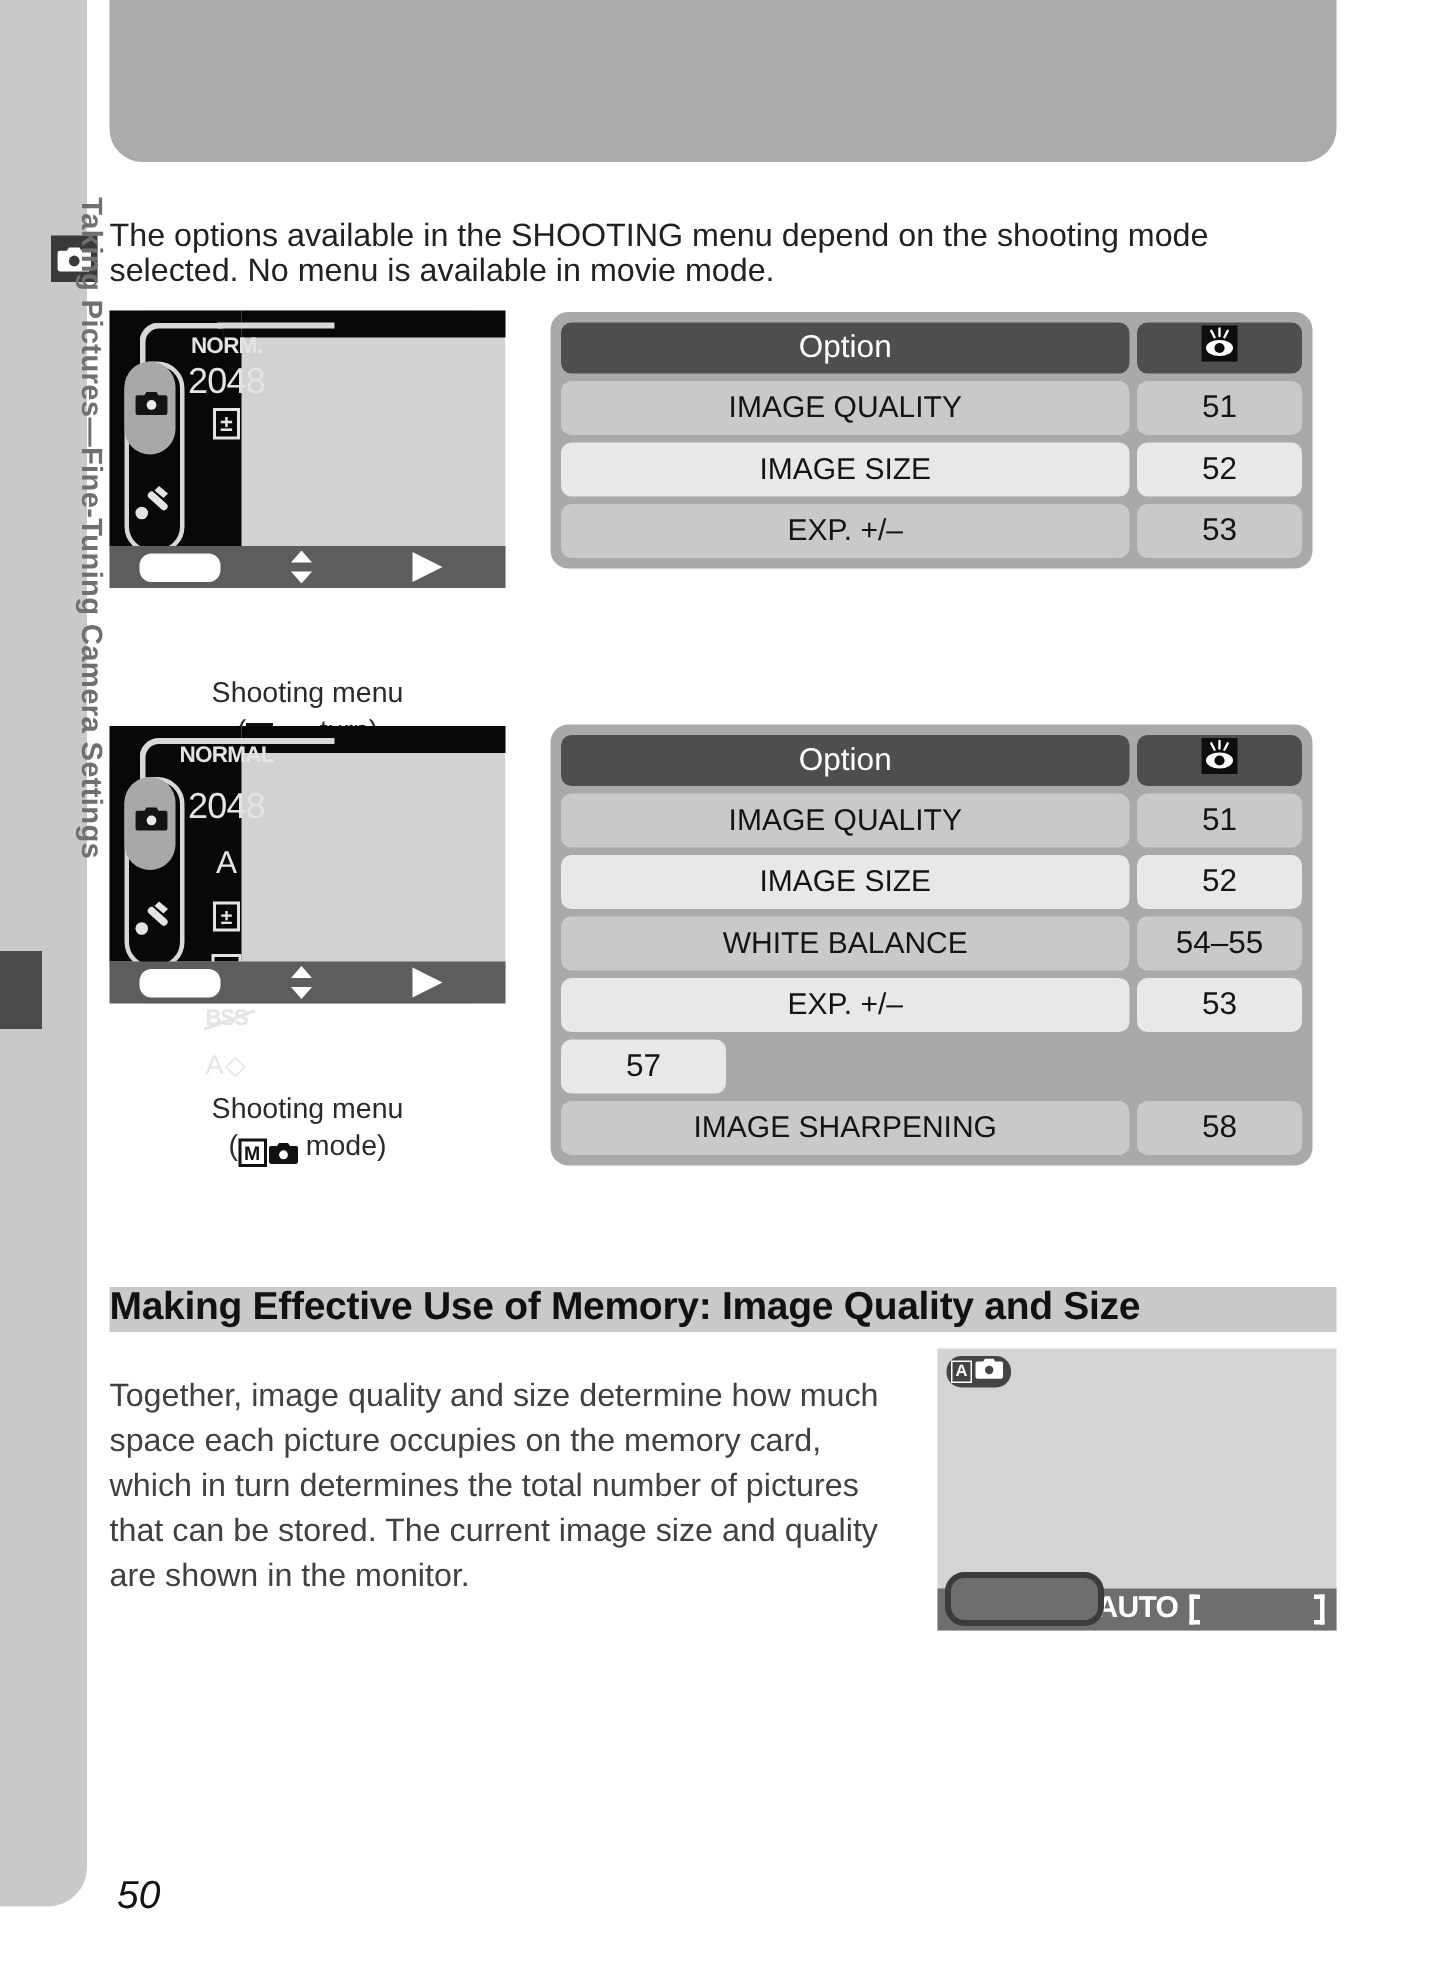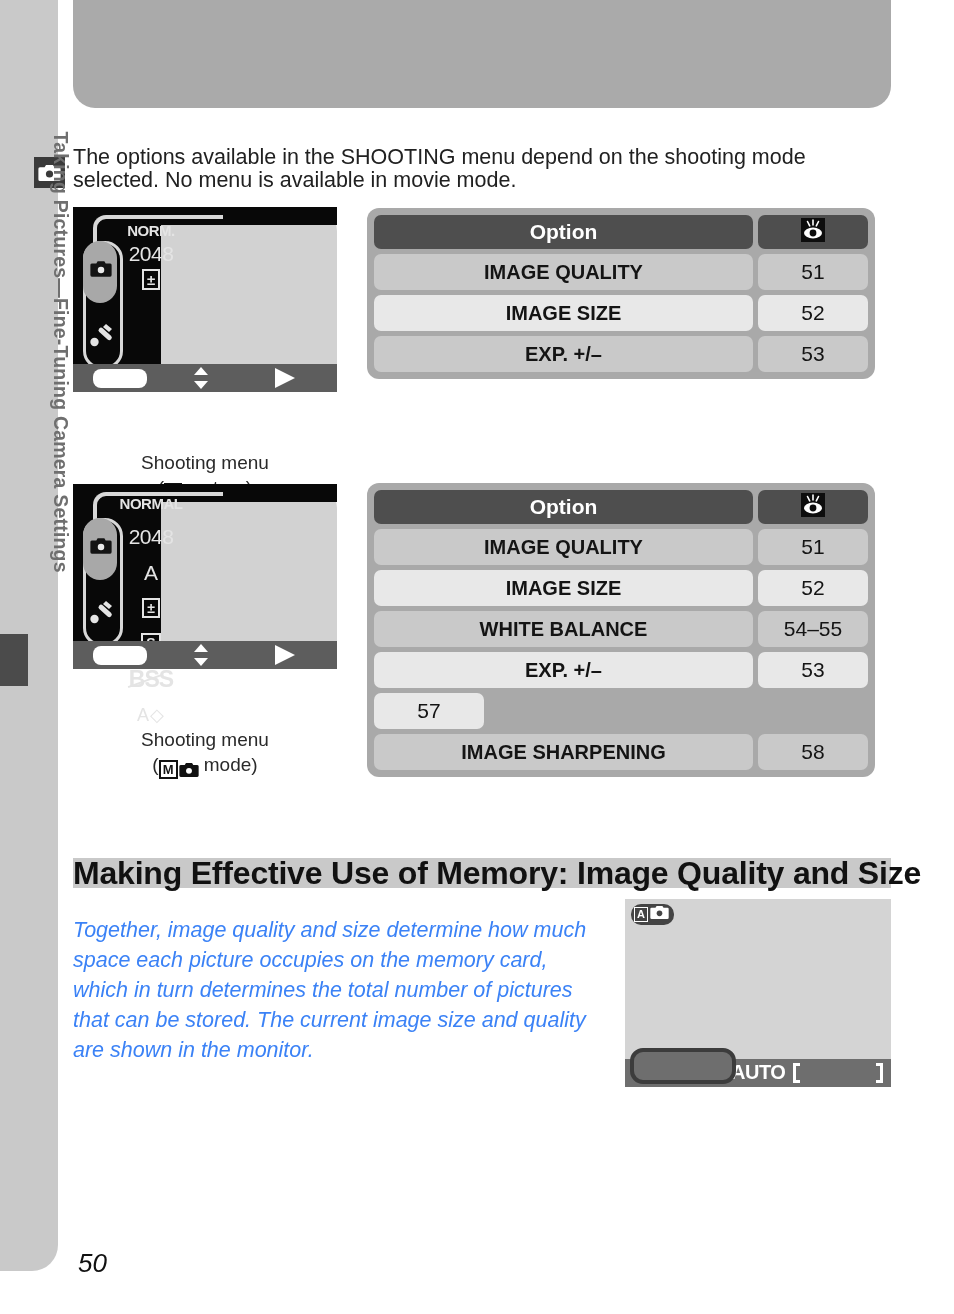--- a/index.html
+++ b/index.html
@@ -64,24 +64,24 @@
     position:absolute;left:4px;top:16px;width:22px;height:18px;z-index:2;
   }
   .tabpill-wr{position:absolute;left:3px;top:78px;width:26px;height:28px;z-index:2;}
   .lcd-icons{
     position:absolute;left:52px;top:0;width:52px;height:157px;
     display:flex;flex-direction:column;align-items:center;
     color:#e4e4e4;font-size:18px;line-height:1;
   }
   .ic{display:flex;align-items:center;justify-content:center;}
   .ic-norm{font-weight:bold;font-size:15px;letter-spacing:-.5px;font-family:"Liberation Sans Narrow","Liberation Sans",sans-serif;}
-  .ic-2048{font-size:21px;letter-spacing:-.5px;}
+  .ic-2048{font-size:24px;letter-spacing:-.5px;}
   .ic-A{font-size:21px;}
   .boxed{border:2px solid #e4e4e4;padding:0 3px;font-size:14px;font-weight:bold;line-height:16px;}
-  .ic-bss{font-size:23px;font-weight:bold;position:relative;letter-spacing:-1px;}
+  .ic-bss{font-size:15px;font-weight:bold;position:relative;letter-spacing:-1px;}
   .ic-bss:after{
     content:"";position:absolute;left:-2px;top:50%;width:36px;height:2px;
     background:#e4e4e4;transform:rotate(-20deg);
   }
   .lcd-bottom{
     position:absolute;left:0;bottom:0;width:264px;height:28px;background:#5d5d5d;
   }
   .lb-white{position:absolute;left:20px;top:5px;width:54px;height:19px;background:#fff;border-radius:8px;}
   .lb-ud{position:absolute;left:118px;top:3px;width:20px;height:22px;}
   .lb-right{position:absolute;left:202px;top:4px;width:0;height:0;
@@ -99,43 +99,43 @@
 
   
   .opt-table{
     position:absolute;background:#a9a9a9;border-radius:12px;padding:7px;
     width:508px;box-sizing:border-box;
   }
   .opt-row{display:flex;gap:5px;margin-bottom:5px;}
   .opt-row:last-child{margin-bottom:0;}
   .opt-cell-name,.opt-cell-page{
     display:flex;align-items:center;justify-content:center;
-    height:36px;font-size:20px;font-weight:bold;color:#141414;
+    height:36px;font-size:20px;font-weight:normal;color:#141414;
   }
   .opt-cell-name{flex:1;border-radius:7px;}
   .opt-cell-page{width:110px;border-radius:7px;font-weight:normal;font-size:21px;}
   .hdr .opt-cell-name,.hdr .opt-cell-page{
     background:#4e4e4e;color:#ffffff;height:34px;font-size:21px;
   }
   .shade-a .opt-cell-name,.shade-a .opt-cell-page{background:#c9c9c9;}
   .shade-b .opt-cell-name,.shade-b .opt-cell-page{background:#e8e8e8;}
   .eye-wrap{display:flex;align-items:center;justify-content:center;}
 
   
   #sec-heading{
     position:absolute;left:73px;top:858px;width:818px;height:30px;
     background:#c9c9c9;
   }
   #sec-heading span{
-    position:absolute;left:0;top:-3px;font-size:32px;font-weight:bold;color:#111;
+    position:absolute;left:0;top:-3px;font-size:26px;font-weight:bold;color:#111;
     white-space:nowrap;letter-spacing:-.2px;
   }
   #sec-body{
     position:absolute;left:73px;top:893px;width:530px;
-    font-size:21.5px;line-height:30px;color:#3b82f6;font-style:italic;
+    font-size:21.5px;line-height:30px;color:#404040;
   }
 
   
   #monitor{
     position:absolute;left:625px;top:899px;width:266px;height:188px;background:#d4d4d4;
   }
   #mon-mode{
     position:absolute;left:6px;top:5px;height:21px;background:#444;border-radius:10px;
     display:flex;align-items:center;gap:2px;padding:0 5px 0 3px;
   }

